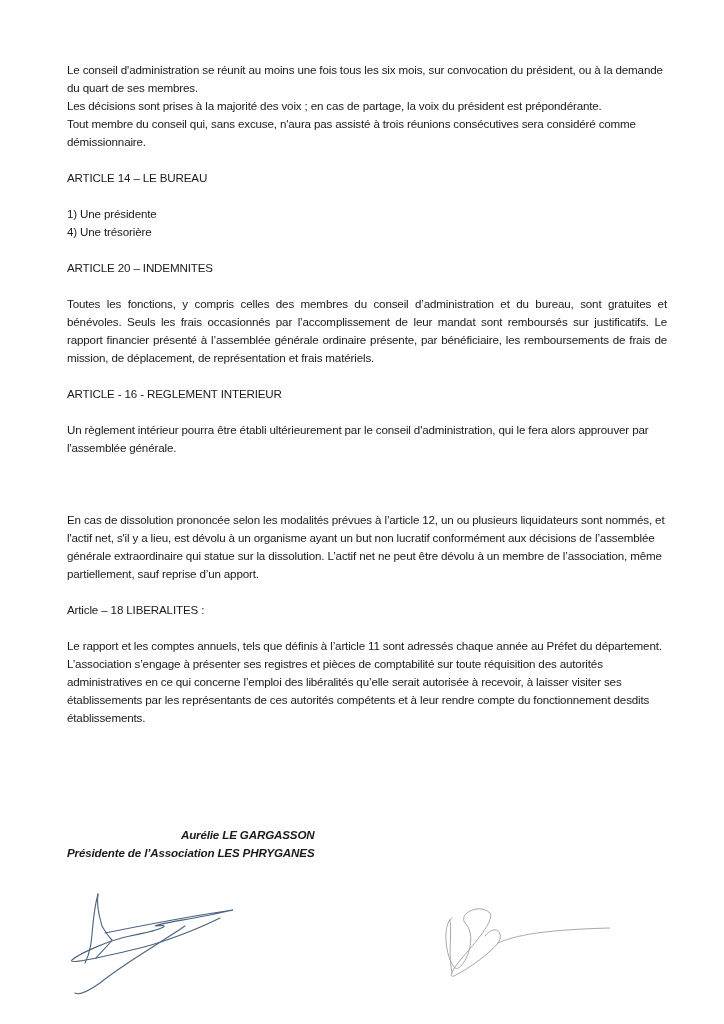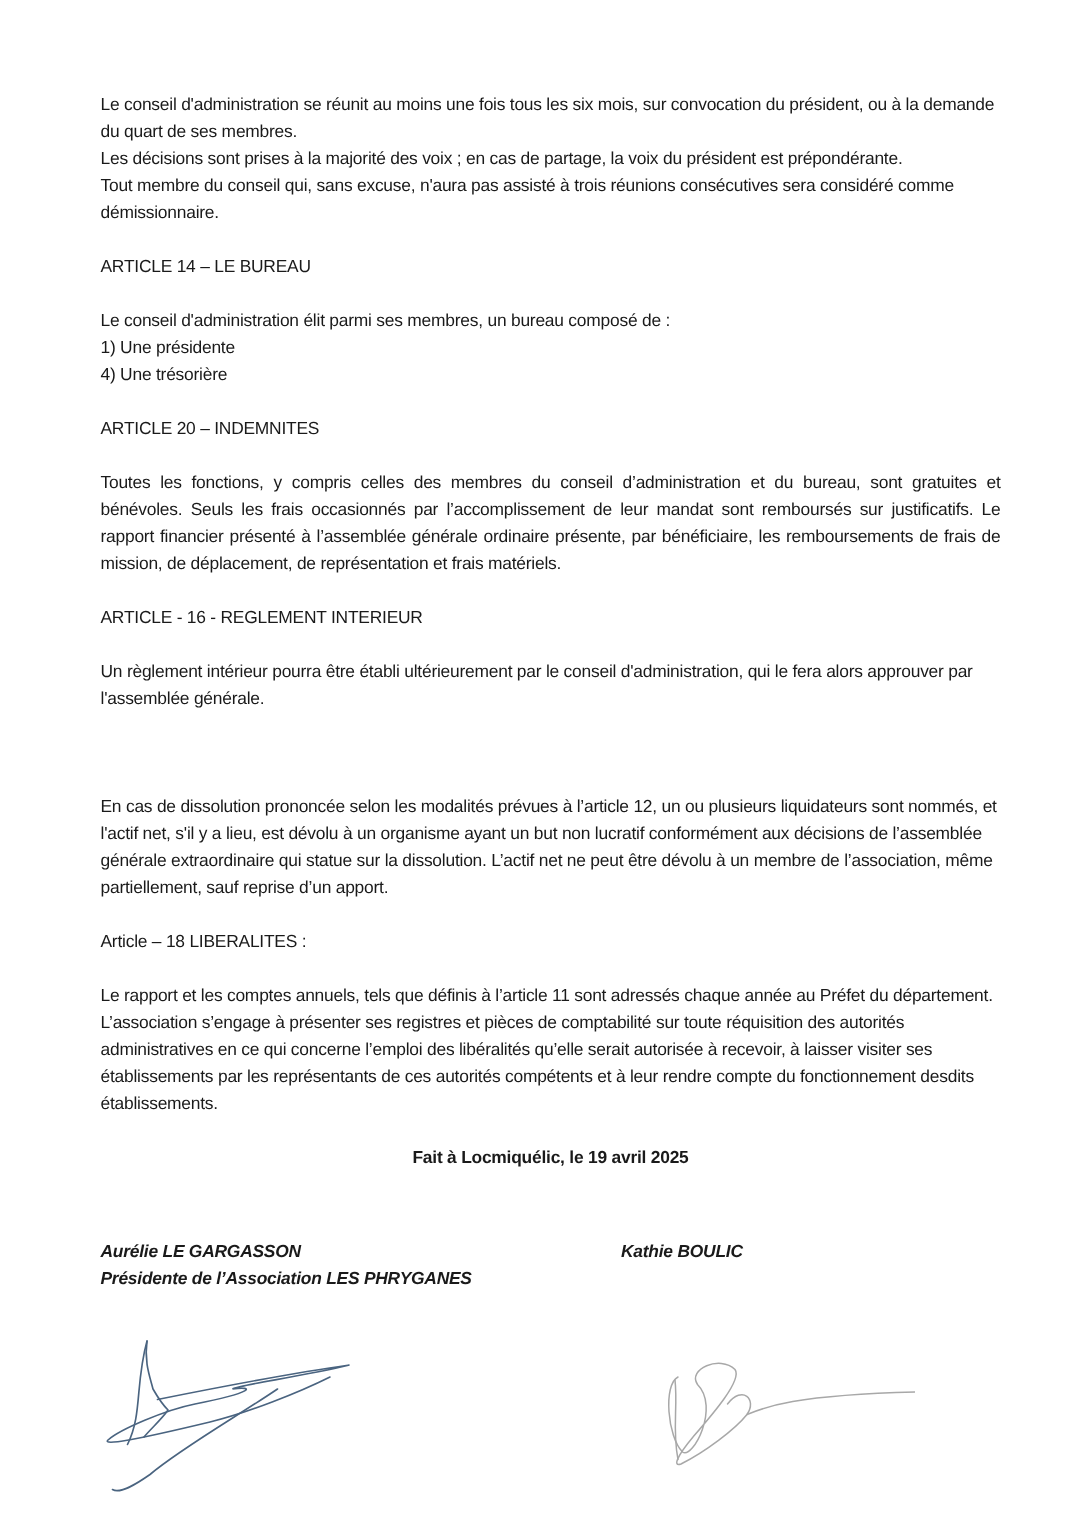--- a/index.html
+++ b/index.html
@@ -9,37 +9,36 @@
     font-family: "Liberation Sans", sans-serif;
     font-size: 11.6px; line-height: 18px; color: #1a1a1a;
     letter-spacing: -0.15px;
   }
   p { margin: 0; }
   .gap { height: 18px; }
   .h { font-weight: normal; }
   .justify { text-align: justify; }
   .center { text-align: center; font-weight: bold; }
   .sigblock { position: absolute; top: 826px; font-family: "Liberation Sans", sans-serif;
-    font-size: 11.6px; line-height: 18px; font-style: italic; font-weight: bold; color: #1a1a1a; letter-spacing: -0.15px; }
+    font-size: 11.6px; line-height: 18px; font-style: italic; font-weight: bold; color: #1a1a1a; letter-spacing: -0.15px; text-align: right; }
   .sig-left { left: 67px; }
   .sig-right { left: 414px; }
   .signature { position: absolute; }
 </style>
 </head>
 <body>
 
 <div class="page">
   <p>Le conseil d'administration se réunit au moins une fois tous les six mois, sur convocation du président, ou à la demande du quart de ses membres.</p>
   <p>Les décisions sont prises à la majorité des voix ; en cas de partage, la voix du président est prépondérante.</p>
   <p>Tout membre du conseil qui, sans excuse, n'aura pas assisté à trois réunions consécutives sera considéré comme démissionnaire.</p>
   <div class="gap"></div>
 
   <p class="h">ARTICLE 14 – LE BUREAU</p>
   <div class="gap"></div>
-  <p>Le conseil d'administration élit parmi ses membres, un bureau composé de :</p>
   <p>1) Une présidente</p>
   <p>4) Une trésorière</p>
   <div class="gap"></div>
 
   <p class="h">ARTICLE 20 – INDEMNITES</p>
   <div class="gap"></div>
   <p class="justify">Toutes les fonctions, y compris celles des membres du conseil d’administration et du bureau, sont gratuites et bénévoles. Seuls les frais occasionnés par l’accomplissement de leur mandat sont remboursés sur justificatifs. Le rapport financier présenté à l’assemblée générale ordinaire présente, par bénéficiaire, les remboursements de frais de mission, de déplacement, de représentation et frais matériels.</p>
   <div class="gap"></div>
 
   <p class="h">ARTICLE - 16 - REGLEMENT INTERIEUR</p>
@@ -51,29 +50,27 @@
   <div class="gap"></div>
   <p>En cas de dissolution prononcée selon les modalités prévues à l’article 12, un ou plusieurs liquidateurs sont nommés, et l'actif net, s'il y a lieu, est dévolu à un organisme ayant un but non lucratif conformément aux décisions de l’assemblée générale extraordinaire qui statue sur la dissolution. L’actif net ne peut être dévolu à un membre de l’association, même partiellement, sauf reprise d’un apport.</p>
   <div class="gap"></div>
 
   <p class="h">Article – 18 LIBERALITES :</p>
   <div class="gap"></div>
   <p>Le rapport et les comptes annuels, tels que définis à l’article 11 sont adressés chaque année au Préfet du département.</p>
   <p>L’association s’engage à présenter ses registres et pièces de comptabilité sur toute réquisition des autorités administratives en ce qui concerne l’emploi des libéralités qu’elle serait autorisée à recevoir, à laisser visiter ses établissements par les représentants de ces autorités compétents et à leur rendre compte du fonctionnement desdits établissements.</p>
   <div class="gap"></div>
 
-  <p class="center">Fait à Locmiquélic, le 19 avril 2025</p>
 </div>
 
 <div class="sigblock sig-left">
   <p>Aurélie LE GARGASSON</p>
   <p>Présidente de l’Association LES PHRYGANES</p>
 </div>
 <div class="sigblock sig-right">
-  <p>Kathie BOULIC</p>
 </div>
 
 <svg class="signature" style="left:70px; top:888px;" width="180" height="110" viewBox="0 0 180 110">
   <g fill="none" stroke="#4a6480" stroke-width="1.1" stroke-linecap="round">
     <path d="M35 45 C70 38, 120 28, 163 22 C130 30, 90 35, 85 38 C100 36, 100 40, 60 48 C40 52, 10 65, 2 72 C-2 76, 20 72, 70 60 C95 54, 130 40, 150 30"></path>
     <path d="M28 6 C26 20, 30 30, 32 38 C36 45, 40 50, 42 52 C38 58, 30 65, 26 70"></path>
     <path d="M115 38 C90 55, 50 78, 30 95 C20 102, 10 108, 5 105"></path>
     <path d="M28 6 C20 35, 25 55, 15 75"></path>
   </g>
 </svg>

